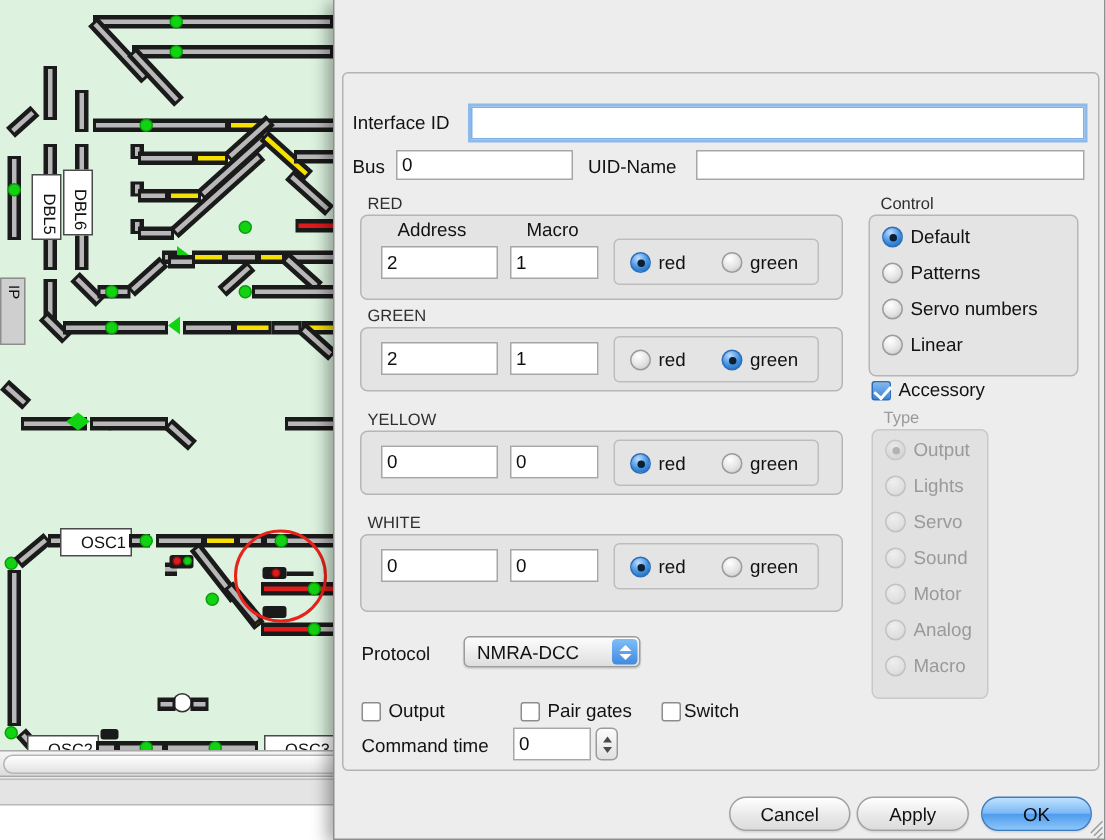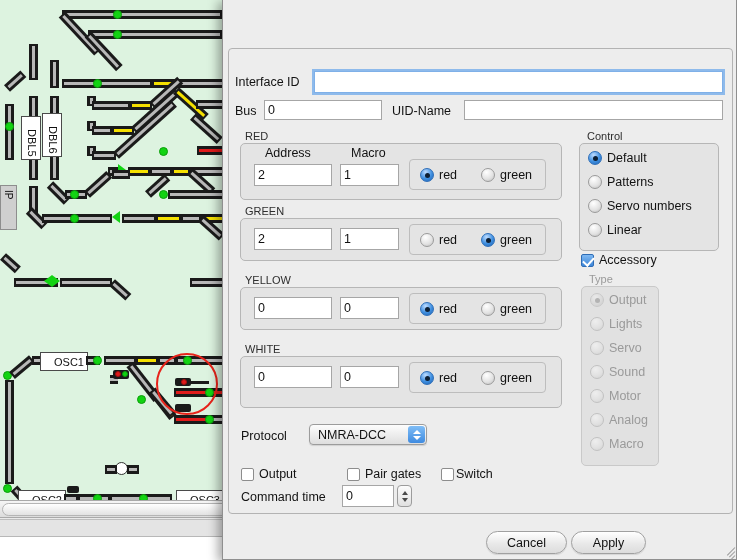--- a/index.html
+++ b/index.html
@@ -719,20 +719,23 @@
         </div>
       </div>
     </div>
 
     <div class="btn" style="left:348px;top:531px;width:75px;">
       <span>Apply</span>
     </div>
     <div class="btn" style="left:263px;top:531px;width:81px;">
       <span>Cancel</span>
     </div>
+    <div class="btn default" style="left:431px;top:531px;width:74px;">
+      <span>OK</span>
+    </div>
 
     <div id="grip">
       <i style="width:11px;top:3px;"></i>
       <i style="width:8px;top:7px;"></i>
       <i style="width:5px;top:11px;"></i>
     </div>
   </div>
 </div>
 
 </body></html>

